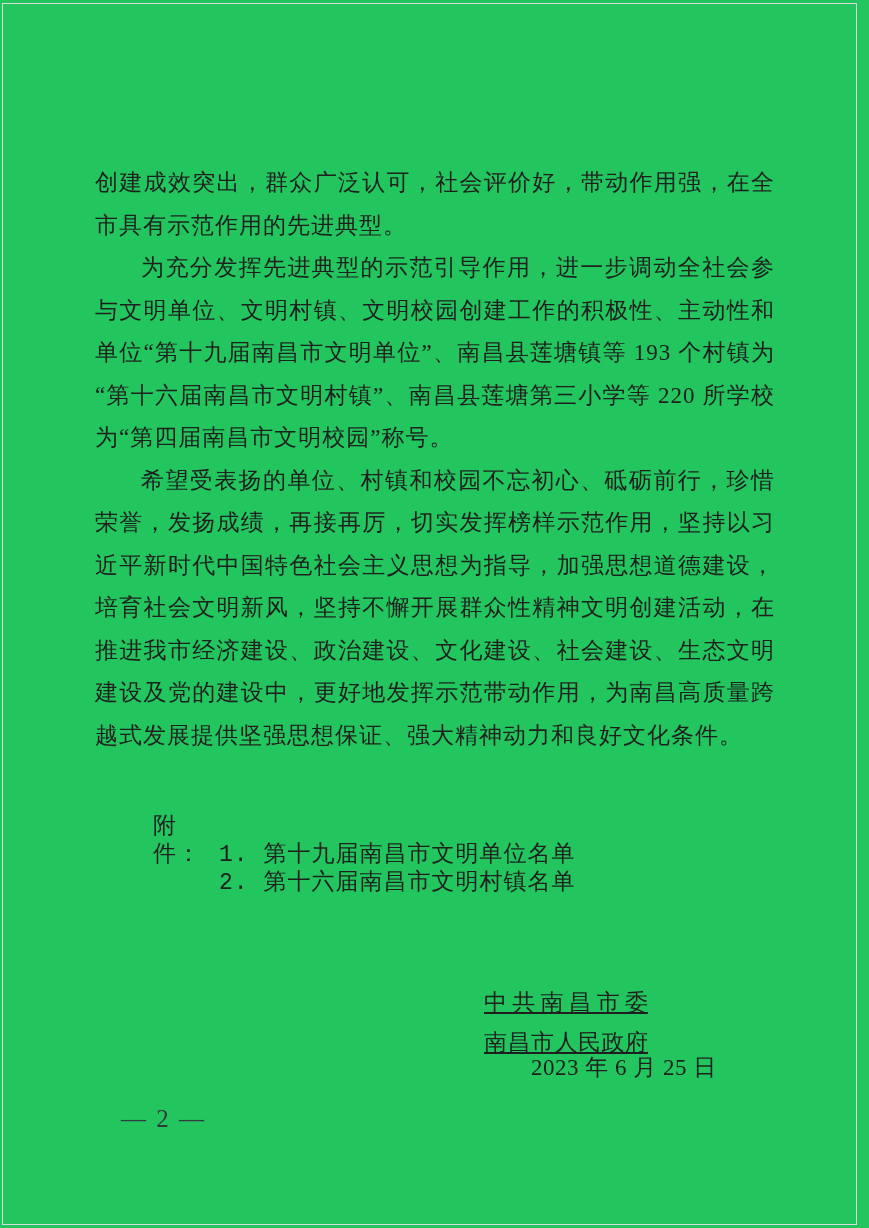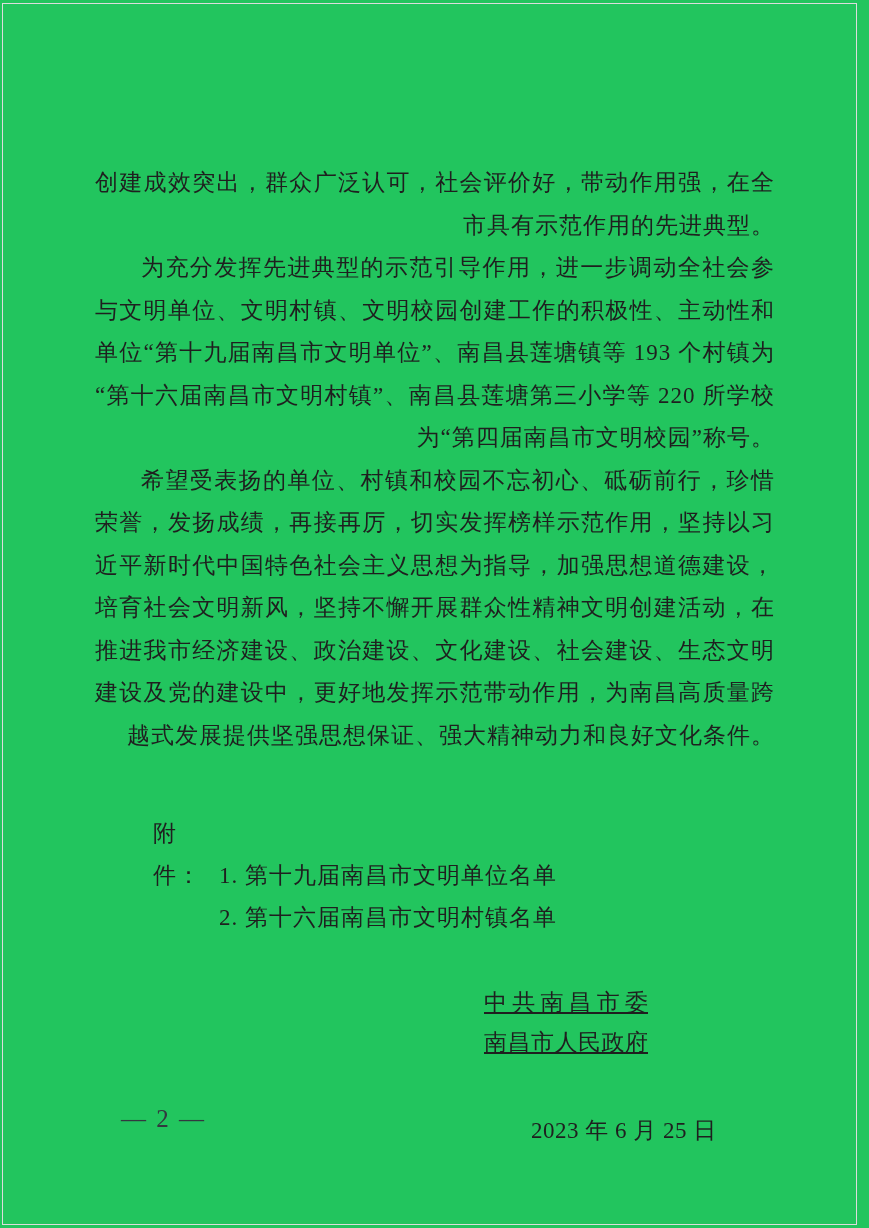--- a/index.html
+++ b/index.html
@@ -23,50 +23,51 @@
   }
   .doc {
     position: absolute;
     left: 95px; top: 162px;
     width: 680px;
     font-size: 23px;
     line-height: 42.5px;
     color: #1f1f1f;
     letter-spacing: 1px;
   }
-  .line { text-align: right; }
+  .line { text-align: left; }
   .line.just { text-align: justify; text-align-last: justify; }
   .line.indent { padding-left: 46px; }
   .attach {
     position: absolute;
     left: 153px; top: 813px;
     font-size: 23px;
-    line-height: 42px;
+    line-height: 28px;
     color: #1f1f1f;
     letter-spacing: 1px;
+    font-family: Liberation Mono, monospace;
   }
   .attach-label { display: inline-block; width: 66px; }
   .attach-item { display: inline; }
   .attach-row.cont { margin-left: 66px; }
   .sig-org1, .sig-org2 {
     position: absolute;
     left: 484px;
     width: 164px;
     font-size: 23px;
     line-height: 24px;
     color: #1f1f1f;
     text-align: justify;
     text-align-last: justify;
     text-decoration: underline;
   }
   .sig-org1 { top: 991px; }
   .sig-org2 { top: 1031px; }
   .sig-date {
     position: absolute;
-    left: 531px; top: 1119px;
+    left: 531px; top: 1056px;
     font-size: 23px;
     line-height: 24px;
     color: #1f1f1f;
     letter-spacing: 0.5px;
   }
   .pageno {
     position: absolute;
     left: 121px; top: 1105px;
     font-size: 25px;
     line-height: 28px;

